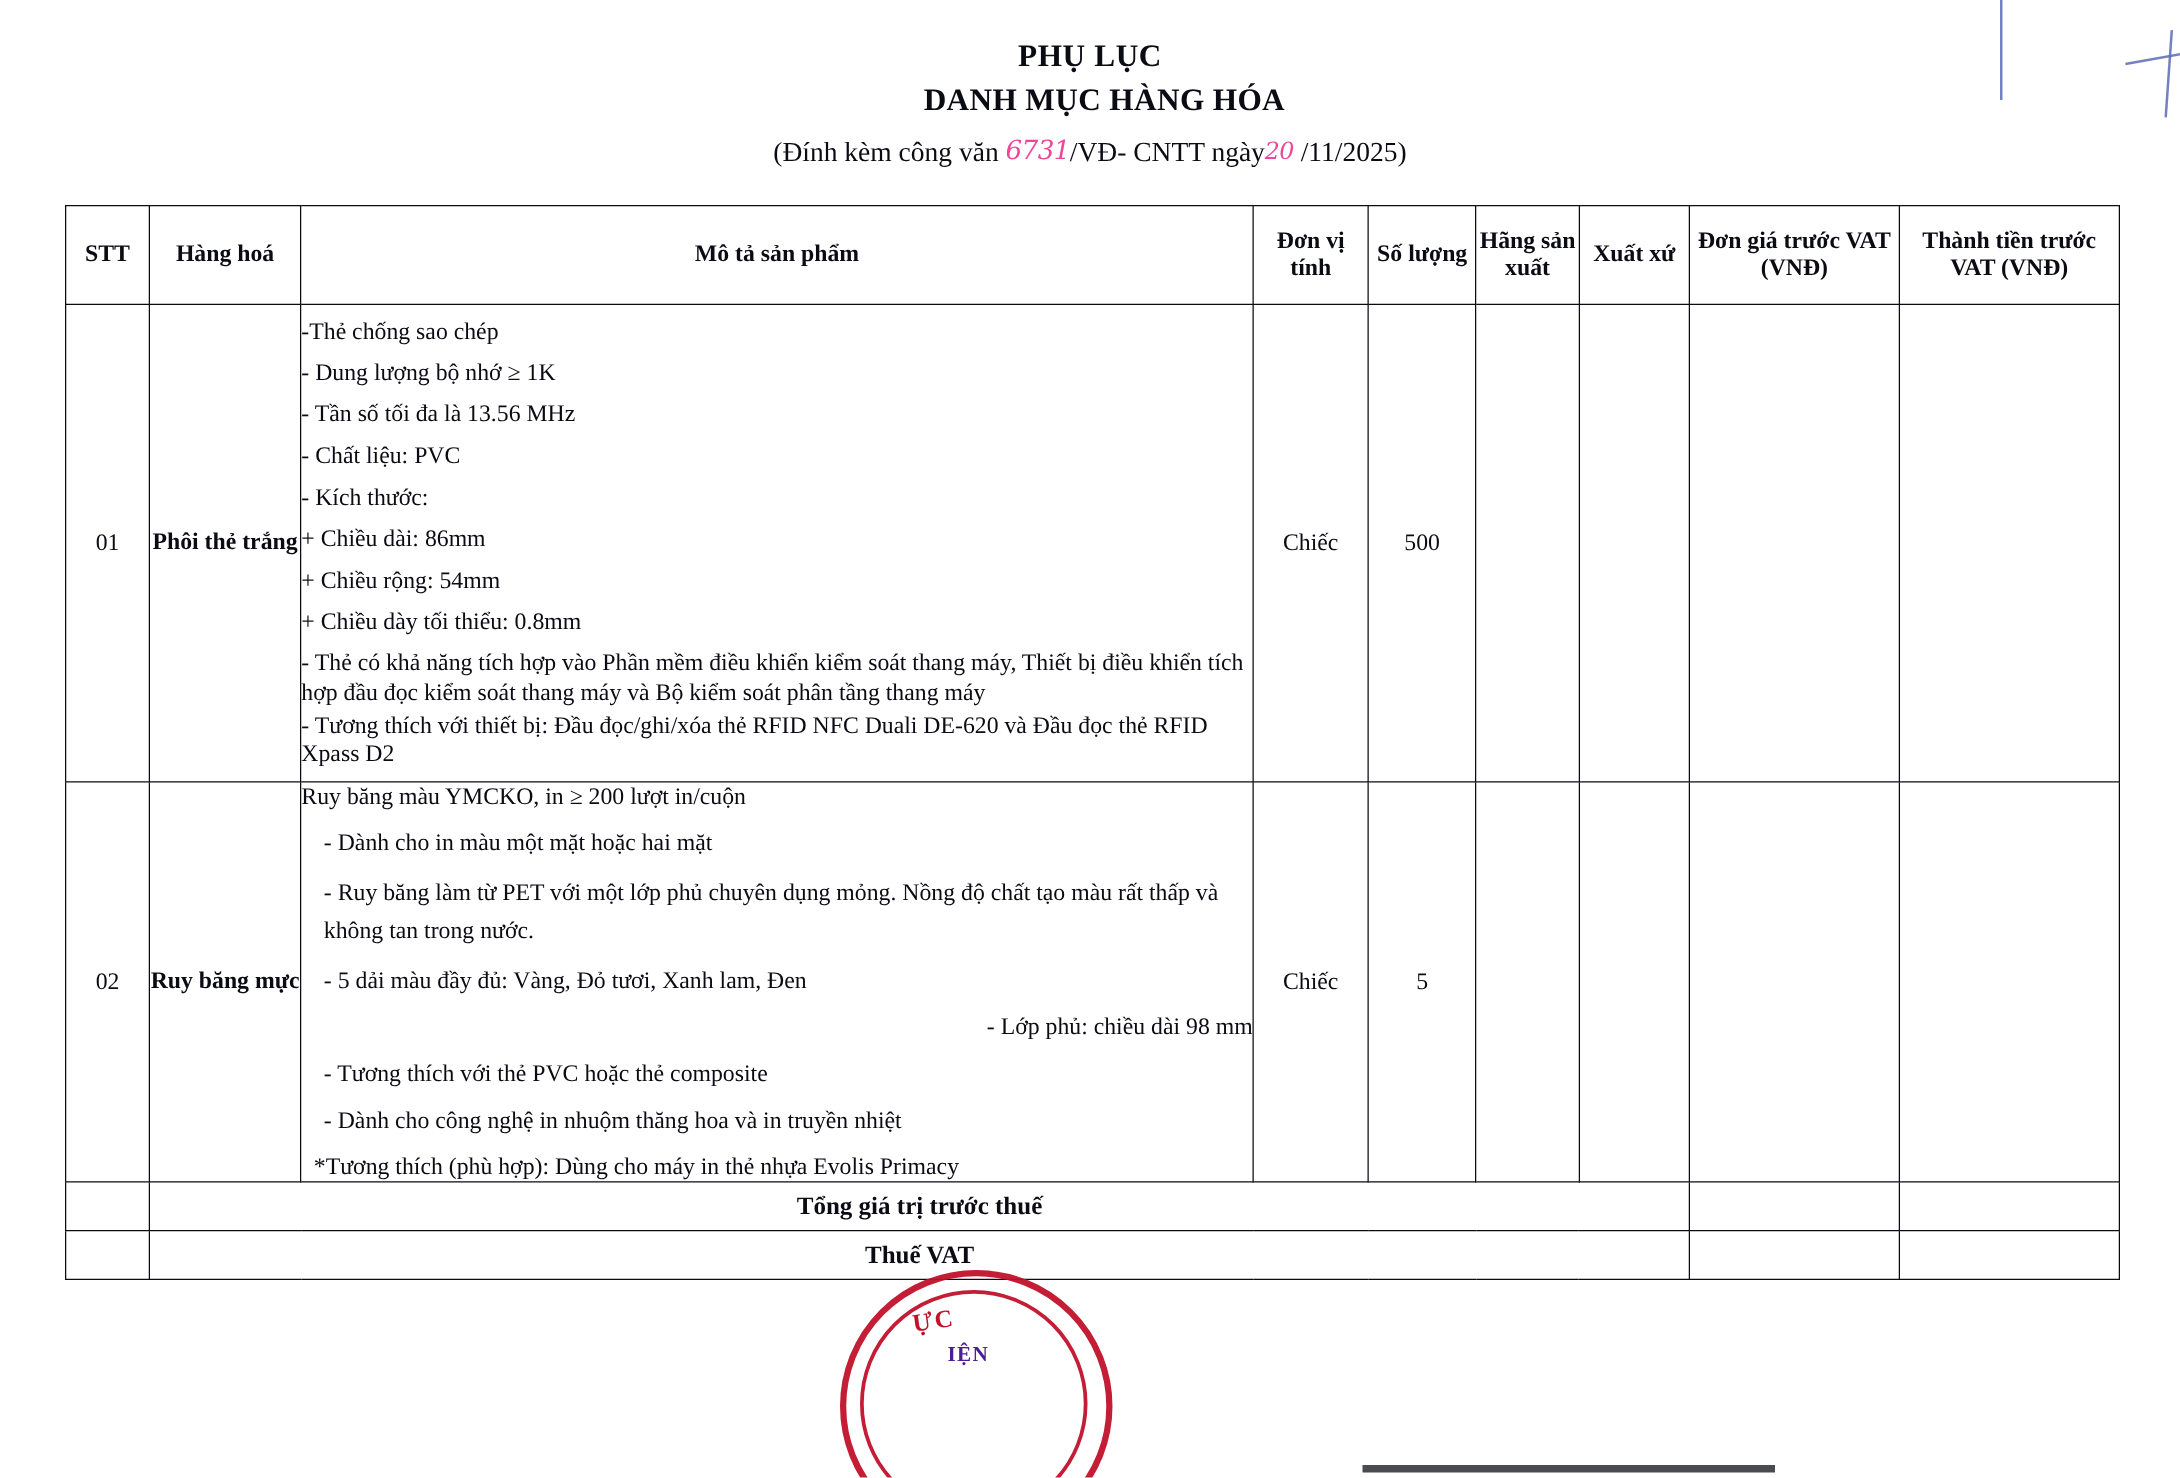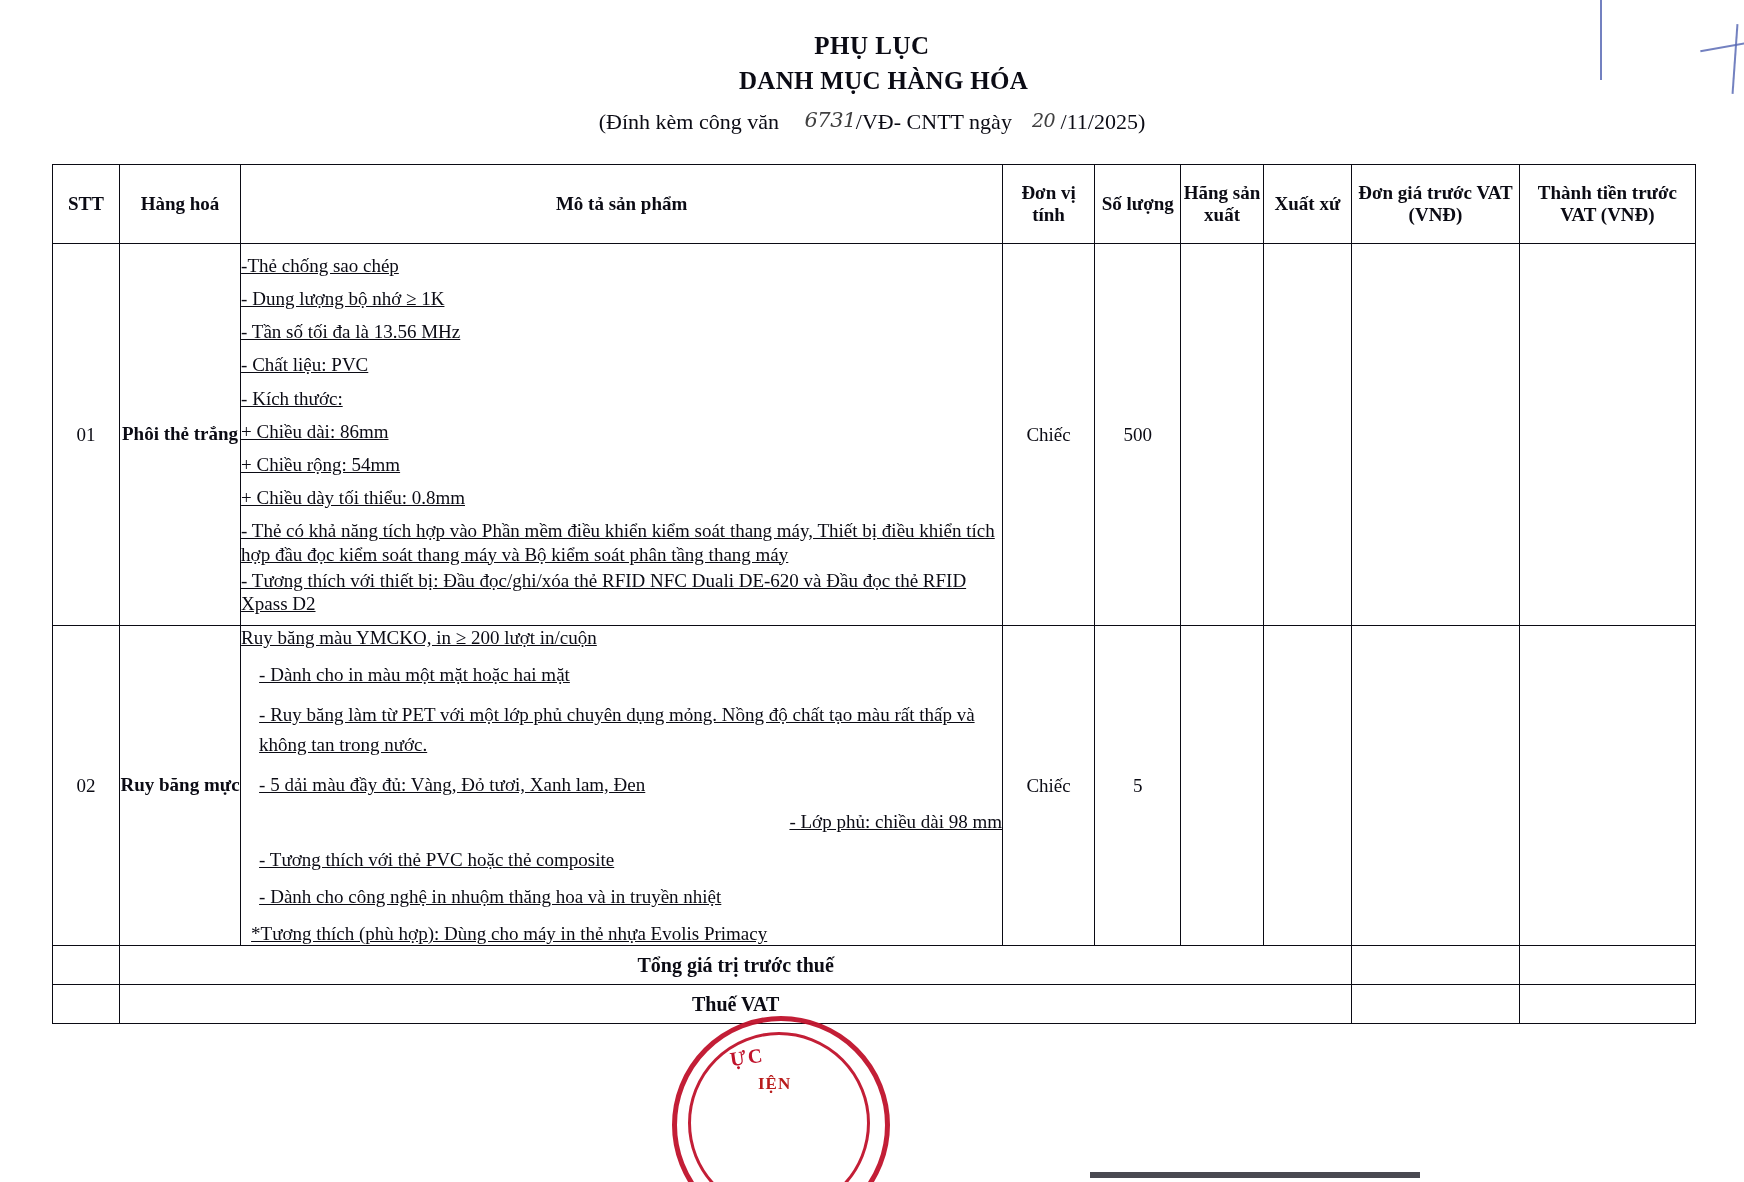--- a/index.html
+++ b/index.html
@@ -56,27 +56,26 @@
     margin-top: 4px;
     padding-left: 23px;
   }
   .title-3 {
     font-size: 22px;
     margin-top: 10px;
     line-height: 1.3;
   }
   .hand {
     font-family: "DejaVu Serif", serif;
-    color: #404040;
+    color: #ec4899;
     font-style: italic;
     font-size: 21px;
     letter-spacing: -.5px;
     position: relative;
     top: -2px;
-    margin-left: 20px;
   }
   .hand.small {
     font-size: 19px;
   }
 
   .section-line {
     margin-top: 22px;
     margin-left: 86px;
     font-size: 22px;
     font-weight: bold;
@@ -133,21 +132,20 @@
     font-size: 19px;
   }
   td.desc {
     vertical-align: top;
     padding: 6px 8px 6px 10px;
     font-size: 19px;
     line-height: 1.22;
   }
   td.desc p {
     margin: 0 0 10px 0;
-    text-decoration: underline;
   }
   td.desc p.tight {
     margin-bottom: 3px;
   }
   td.desc p:last-child {
     margin-bottom: 0;
   }
 
   .row-total td {
     height: 38px;
@@ -188,21 +186,21 @@
     color: #c0122b;
     font-size: 20px;
     font-weight: bold;
     letter-spacing: 2px;
     transform: rotate(-8deg);
   }
   .stamp .st-text2 {
     position: absolute;
     left: 86px;
     top: 58px;
-    color: #b91c1c;
+    color: #4c1d95;
     font-size: 17px;
     font-weight: bold;
     letter-spacing: 1px;
   }
   .baseline-mark {
     position: absolute;
     left: 1090px;
     top: 1172px;
     width: 330px;
     height: 6px;

